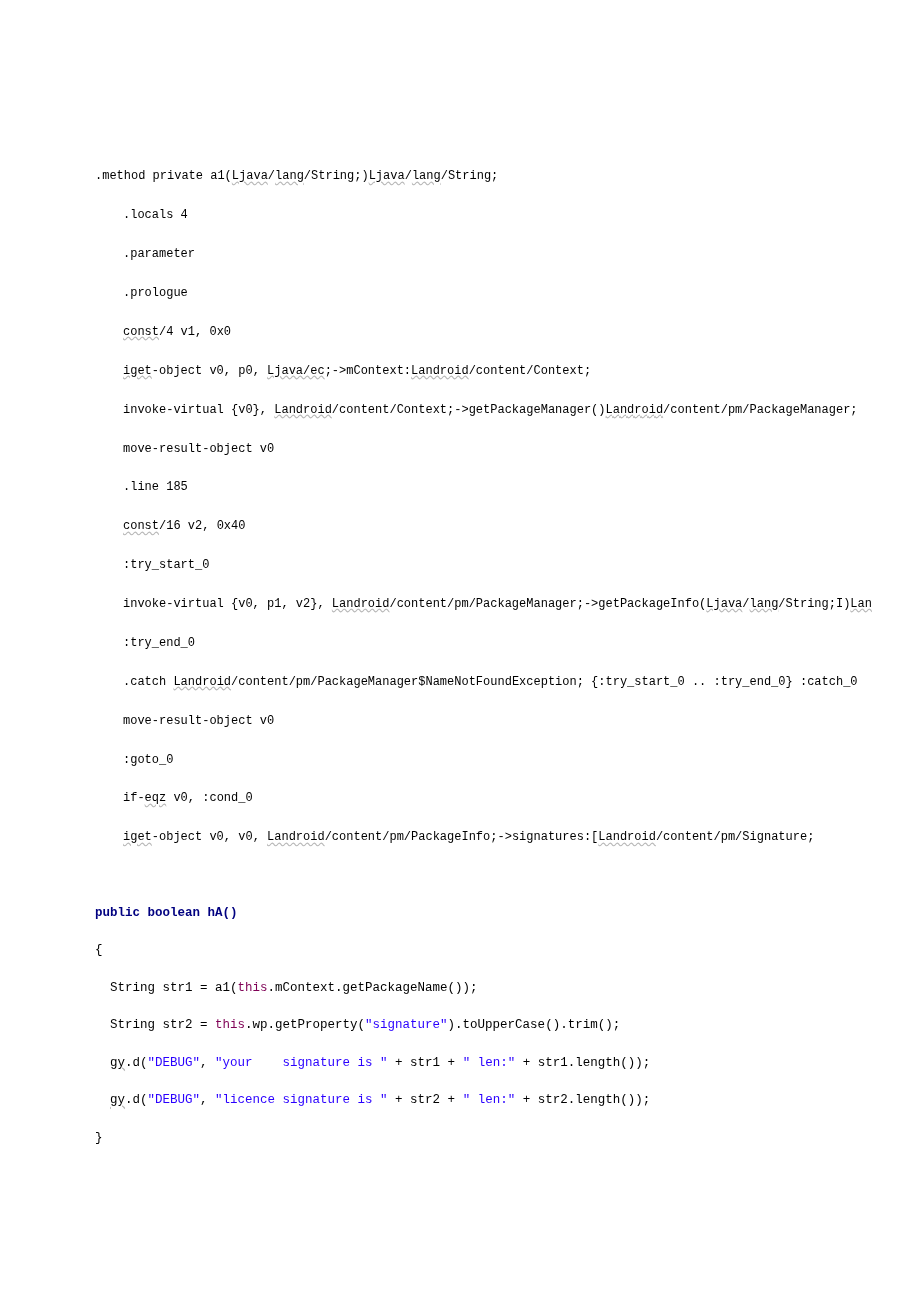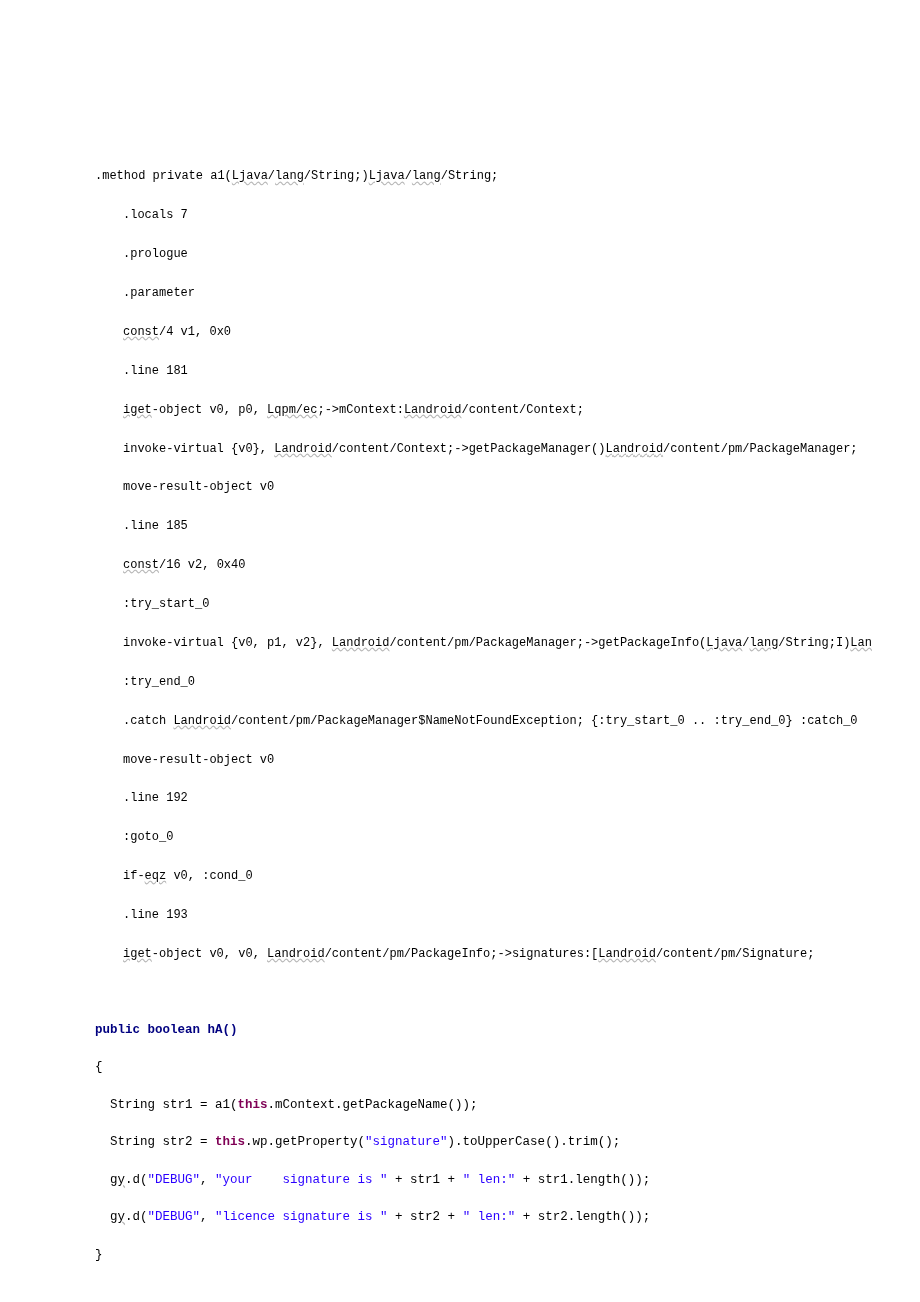--- a/index.html
+++ b/index.html
@@ -24,53 +24,50 @@
     margin-top: 18px;
     line-height: 1.5;
     font-size: 12.5px;
     font-family: "Courier New", monospace;
     color: #000000;
     white-space: pre;
   }
 
   
   .ul { text-decoration: underline; text-decoration-style: wavy; text-decoration-color: #b8b8b8; font-family: Liberation Mono, monospace; }
-  .kw { font-weight: bold; color: #7f0055; }
+  .kw { font-weight: normal; color: #7f0055; }
   .str { color: #2a00ff; }
   .navy { color: #000080; font-weight: bold; text-align: center; }
   .ret { color: #7f0055; font-weight: bold; }
 
   .indent1 { padding-left: 28px; display: inline-block; }
 
   .line { display: block; }
 </style>
 </head>
 <body>
 
 <div class="code-block-1">
 <span class="line"><span>.method private a1(</span><span class="ul">Ljava</span>/<span class="ul">lang</span><span>/String;)</span><span class="ul">Ljava</span>/<span class="ul">lang</span><span>/String;</span></span>
-<span class="line"><span class="indent1"></span><span>.locals 7</span></span>
+<span class="line"><span class="indent1"></span><span>.locals 4</span></span>
+<span class="line"><span class="indent1"></span><span>.parameter</span></span>
 <span class="line"><span class="indent1"></span><span>.prologue</span></span>
-<span class="line"><span class="indent1"></span><span>.parameter</span></span>
 <span class="line"><span class="indent1"></span><span class="ul">const</span><span>/4 v1, 0x0</span></span>
-<span class="line"><span class="indent1"></span><span>.line 181</span></span>
-<span class="line"><span class="indent1"></span><span class="ul">iget</span><span>-object v0, p0, </span><span class="ul">Lqpm/ec</span><span>;-&gt;mContext:</span><span class="ul">Landroid</span><span>/content/Context;</span></span>
+<span class="line"><span class="indent1"></span><span class="ul">iget</span><span>-object v0, p0, </span><span class="ul">Ljava/ec</span><span>;-&gt;mContext:</span><span class="ul">Landroid</span><span>/content/Context;</span></span>
 <span class="line"><span class="indent1"></span><span>invoke-virtual {v0}, </span><span class="ul">Landroid</span><span>/content/Context;-&gt;getPackageManager()</span><span class="ul">Landroid</span><span>/content/pm/PackageManager;</span></span>
 <span class="line"><span class="indent1"></span><span>move-result-object v0</span></span>
 <span class="line"><span class="indent1"></span><span>.line 185</span></span>
 <span class="line"><span class="indent1"></span><span class="ul">const</span><span>/16 v2, 0x40</span></span>
 <span class="line"><span class="indent1"></span><span>:try_start_0</span></span>
 <span class="line"><span class="indent1"></span><span>invoke-virtual {v0, p1, v2}, </span><span class="ul">Landroid</span><span>/content/pm/PackageManager;-&gt;getPackageInfo(</span><span class="ul">Ljava</span>/<span class="ul">lang</span><span>/String;I)</span><span class="ul">Lan</span></span>
 <span class="line"><span class="indent1"></span><span>:try_end_0</span></span>
 <span class="line"><span class="indent1"></span><span>.catch </span><span class="ul">Landroid</span><span>/content/pm/PackageManager$NameNotFoundException; {:try_start_0 .. :try_end_0} :catch_0</span></span>
 <span class="line"><span class="indent1"></span><span>move-result-object v0</span></span>
-<span class="line"><span class="indent1"></span><span>.line 192</span></span>
 <span class="line"><span class="indent1"></span><span>:goto_0</span></span>
 <span class="line"><span class="indent1"></span><span>if-</span><span class="ul">eqz</span><span> v0, :cond_0</span></span>
-<span class="line"><span class="indent1"></span><span>.line 193</span></span>
 <span class="line"><span class="indent1"></span><span class="ul">iget</span><span>-object v0, v0, </span><span class="ul">Landroid</span><span>/content/pm</span><span>/PackageInfo;-&gt;signatures:[</span><span class="ul">Landroid</span><span>/content/pm/Signature;</span></span>
 </div>
 
 <div class="code-block-2">
 <span class="line"><span class="navy">public boolean hA()</span></span>
 <span class="line"><span>{</span></span>
 <span class="line">  <span>String str1 = a1(</span><span class="kw">this</span><span>.mContext.getPackageName());</span></span>
 <span class="line">  <span>String str2 = </span><span class="kw">this</span><span>.wp.getProperty(</span><span class="str">"signature"</span><span>).toUpperCase().trim();</span></span>
 <span class="line">  <span class="ul">gy</span><span>.d(</span><span class="str">"DEBUG"</span><span>, </span><span class="str">"your    signature is "</span><span> + str1 + </span><span class="str">" len:"</span><span> + str1.length());</span></span>
 <span class="line">  <span class="ul">gy</span><span>.d(</span><span class="str">"DEBUG"</span><span>, </span><span class="str">"licence signature is "</span><span> + str2 + </span><span class="str">" len:"</span><span> + str2.length());</span></span>

